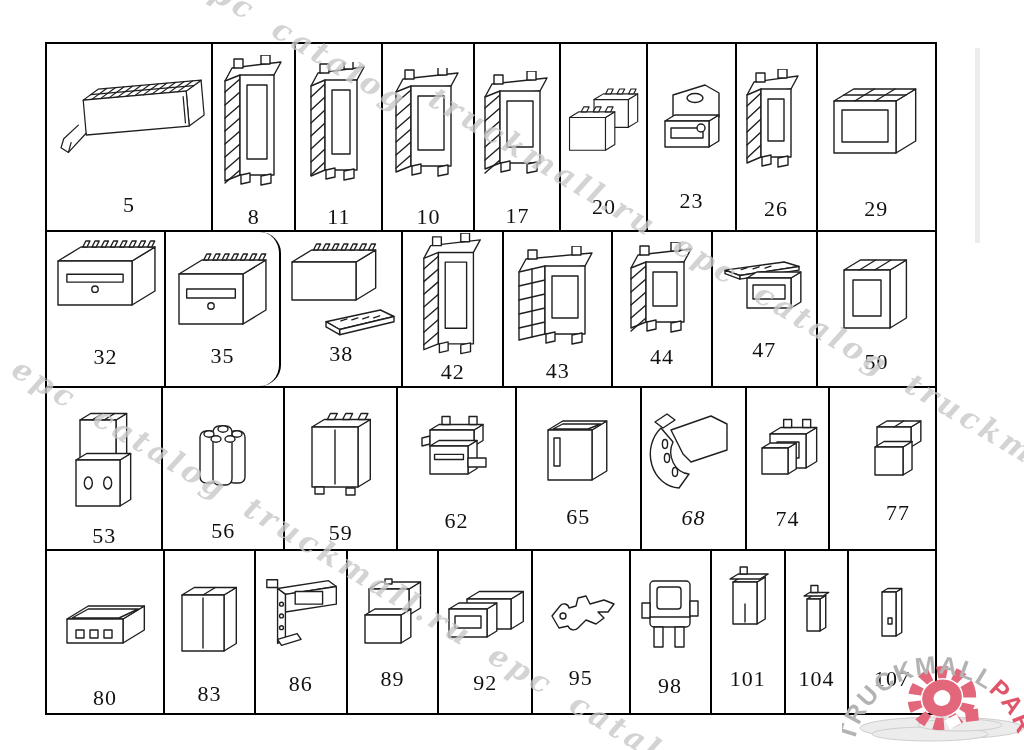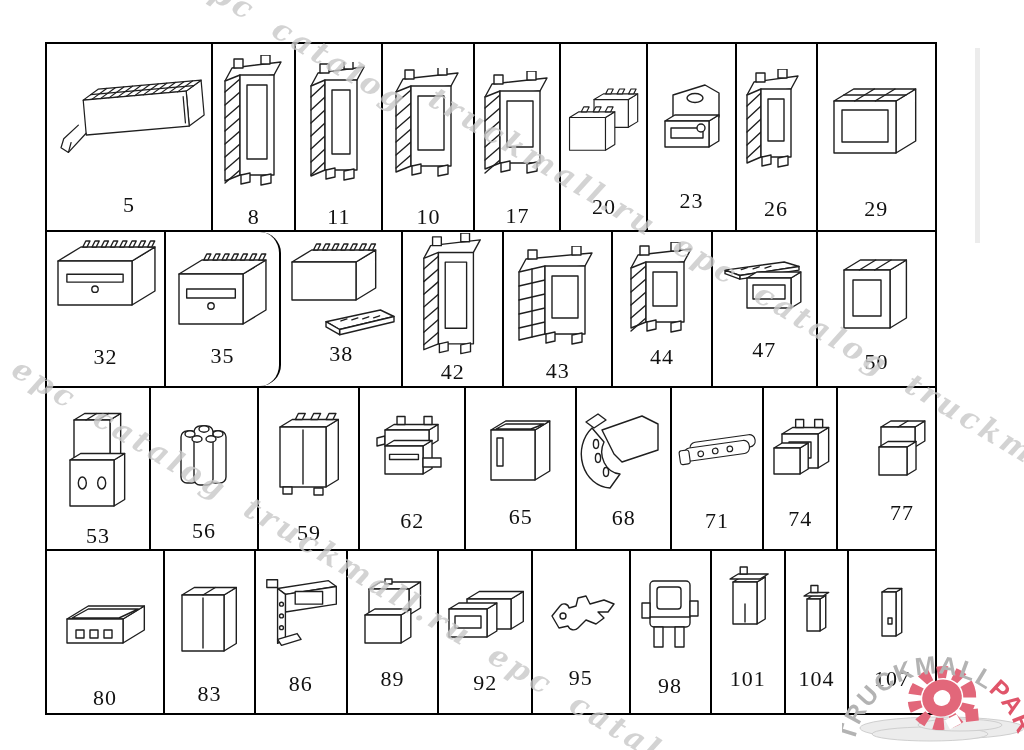--- a/index.html
+++ b/index.html
@@ -501,36 +501,21 @@
               <g fill="#ffffff" stroke="#1f1f1f" stroke-width="1.4" stroke-linejoin="round" stroke-linecap="round">
                 <path d="M44,36 L84,22 L100,30 L100,56 L64,68 L56,60 Z" fill="#ffffff"></path>
                 <path d="M34,34 A30,34 0 0 0 52,94 L62,80 A20,22 0 0 1 46,48 Z" fill="#ffffff"></path>
                 <path d="M28,28 L40,20 L48,26 L36,34 Z" fill="#ffffff"></path>
                 <ellipse cx="38" cy="50" rx="2.6" ry="4.5"></ellipse>
                 <ellipse cx="40" cy="64" rx="2.6" ry="4.5"></ellipse>
                 <ellipse cx="48" cy="78" rx="2.6" ry="4.5"></ellipse>
               </g>
             </svg>
           </div>
-          <div class="lbl" style="margin-bottom: 20px;">68</div>
-        </div>
-        <div class="cell" style="flex: 96 0 0px;">
-          <div class="dw">
-            <svg viewBox="6 32 106 52" width="106" height="52">
-              <g fill="#ffffff" stroke="#1f1f1f" stroke-width="1.4" stroke-linejoin="round" stroke-linecap="round" transform="rotate(-8 59 58)">
-                <rect x="26" y="46" width="80" height="15" rx="7"></rect>
-                <rect x="18" y="52" width="80" height="16" rx="7"></rect>
-                <rect x="12" y="54" width="12" height="17" rx="3"></rect>
-                <circle cx="38" cy="61" r="3.4"></circle>
-                <circle cx="56" cy="60" r="3.4"></circle>
-                <circle cx="74" cy="60" r="3.4"></circle>
-              </g>
-            </svg>
-          </div>
-          <div class="lbl" style="margin-bottom: 17px;">71</div>
+          <div class="lbl" style="margin-bottom: 20px; font-style: italic;">68</div>
         </div>
         <div class="cell" style="flex: 76 0 0px;">
           <div class="dw">
             <svg viewBox="20 16 64 68" width="64" height="68">
               <g fill="#ffffff" stroke="#1f1f1f" stroke-width="1.4" stroke-linejoin="round" stroke-linecap="round">
                 <polygon points="70,36 80.66,29.5 80.66,63.5 70,70"></polygon>
                 <polygon points="34,36 44.66,29.5 80.66,29.5 70,36"></polygon>
                 <rect x="34" y="36" width="36" height="34"></rect>
                 <rect x="41" y="44" width="22" height="16"></rect>
                 <rect x="47.66" y="21.5" width="8" height="8"></rect>

